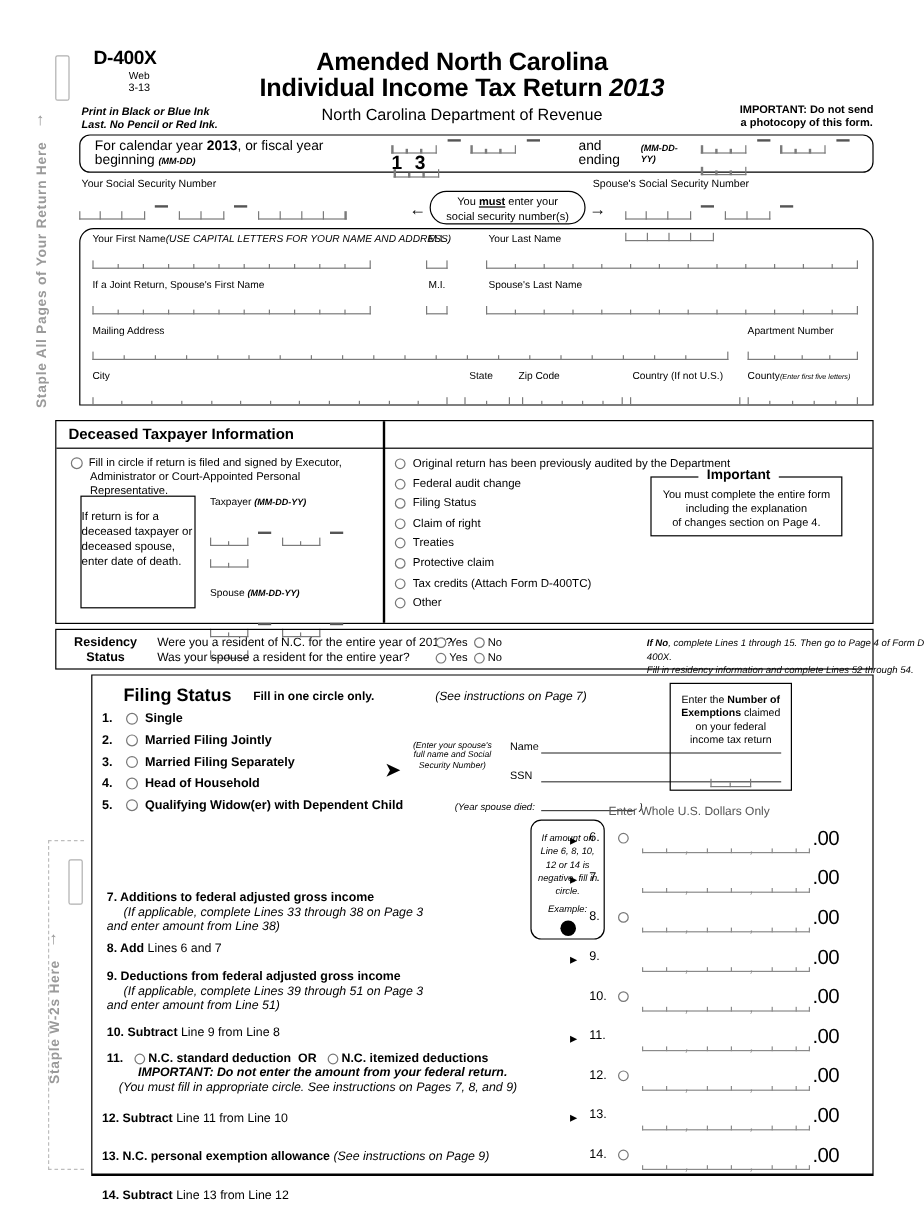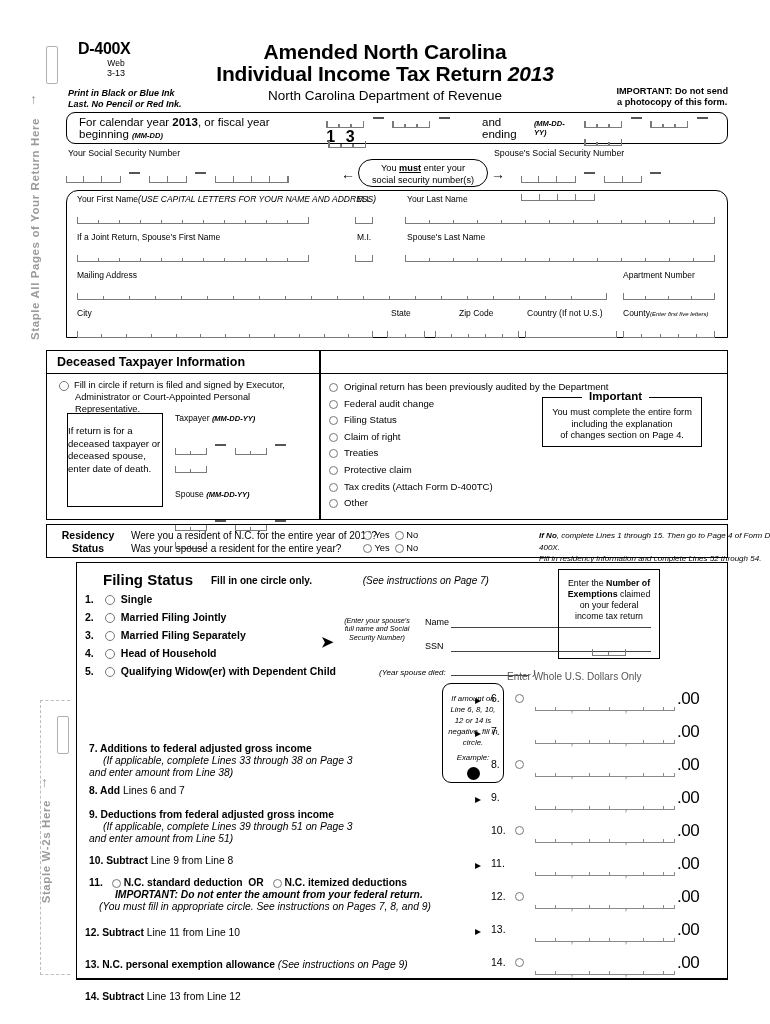--- a/index.html
+++ b/index.html
@@ -394,21 +394,21 @@
           <i class="tk mid" style="left:22px"></i>
           <i class="tk mid" style="left:45px"></i>
           <i class="tk mid" style="left:68px"></i>
           <i class="tk end" style="right:0"></i>
         </span>
     </div>
 
     <div class="nrow" style="top:114px">
       <div class="nlbl" style="left:10px">City</div>
       <div class="nlbl" style="left:324px">State</div>
-      <div class="nlbl" style="left:392px">Zip Code</div>
+      <div class="nlbl" style="left:365px">Zip Code</div>
       <div class="nlbl" style="left:460px">Country  (If not U.S.)</div>
       <div class="nlbl" style="left:556px">
         <span>County</span><span class="tiny">(Enter first five letters)</span>
       </div>
       <span class="comb" style="position:absolute;left:10px;top:18px;width:296px">
           <i class="base"></i>
           <i class="tk end" style="left:0"></i>
           <i class="tk mid" style="left:24px"></i>
           <i class="tk mid" style="left:49px"></i>
           <i class="tk mid" style="left:74px"></i>

